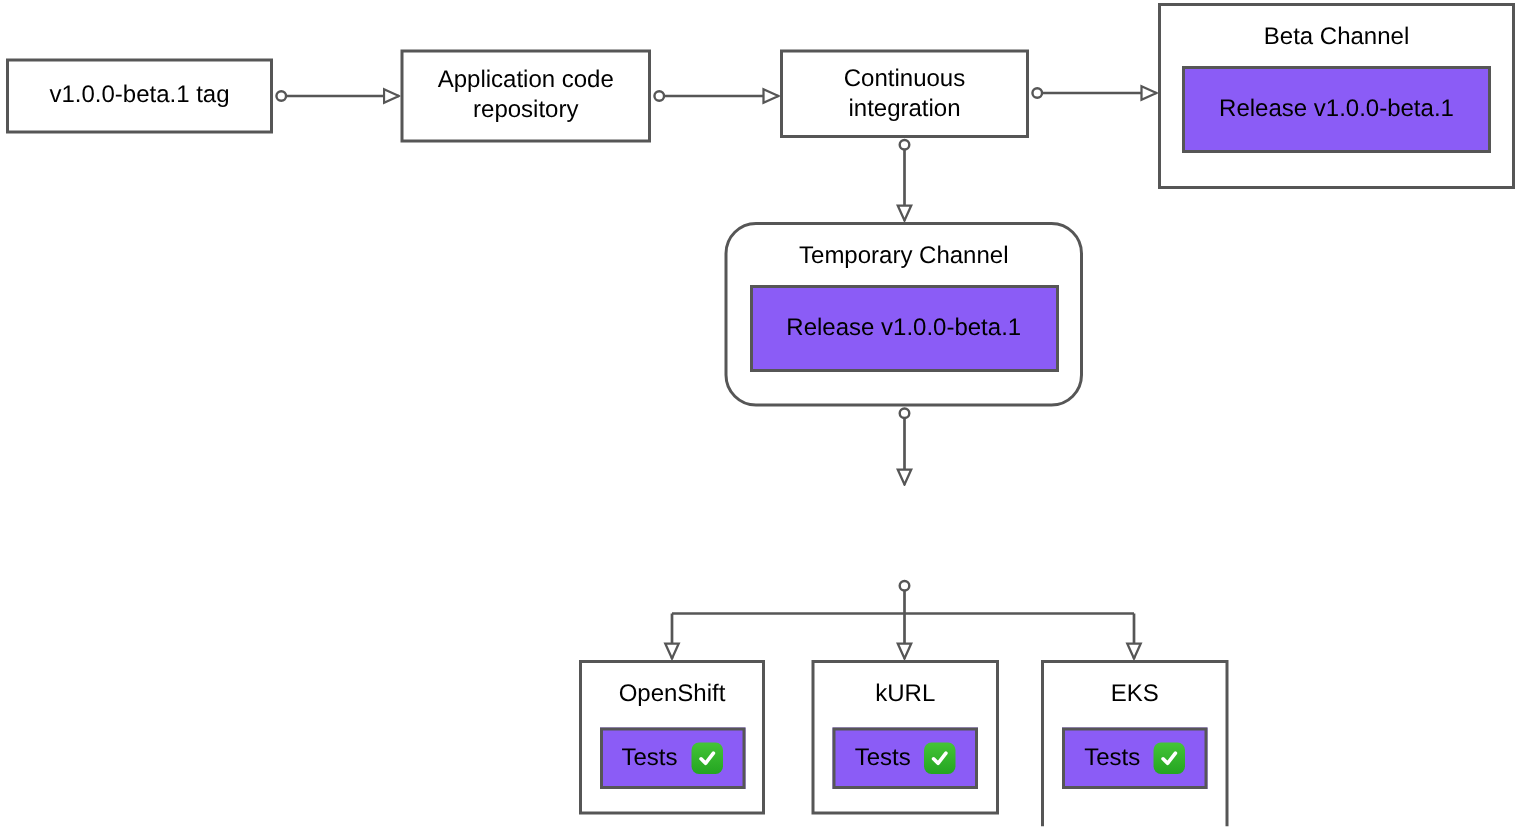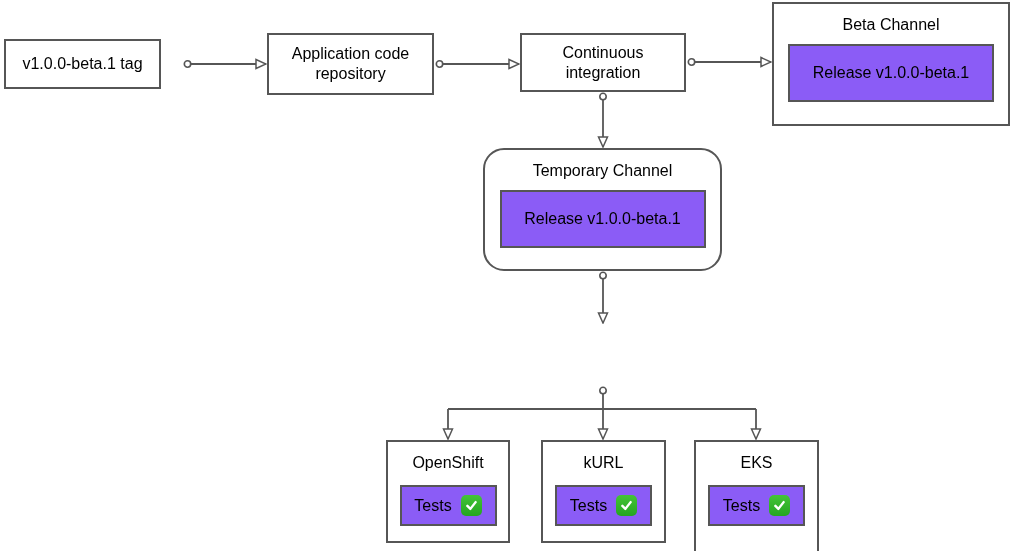--- a/index.html
+++ b/index.html
@@ -41,21 +41,21 @@
   }
   .inner-box {
     background: #8b5cf6;
     border: 2px solid #565656;
     display: flex;
     align-items: center;
     justify-content: center;
     text-align: center;
   }
   
-  #node-tag  { left: 4px;   top: 39px; width: 157px; height: 50px; }
+  #node-tag  { left: 4px;   top: 39px; width: 178px; height: 50px; }
   #node-repo { left: 267px; top: 33px; width: 167px; height: 62px; padding: 0 10px; }
   #node-ci   { left: 520px; top: 33px; width: 166px; height: 59px; padding: 0 22px; }
   
   #node-beta { left: 772px; top: 2px;   width: 238px; height: 124px; padding-top: 10px; }
   #node-temp { left: 483px; top: 148px; width: 239px; height: 123px; padding-top: 10px; border-radius: 21px; }
   #node-beta .inner-box,
   #node-temp .inner-box { width: 206px; height: 58px; margin-top: 8px; }
   
   #node-cluster {
     left: 484px; top: 324px; width: 238px; height: 62px;

